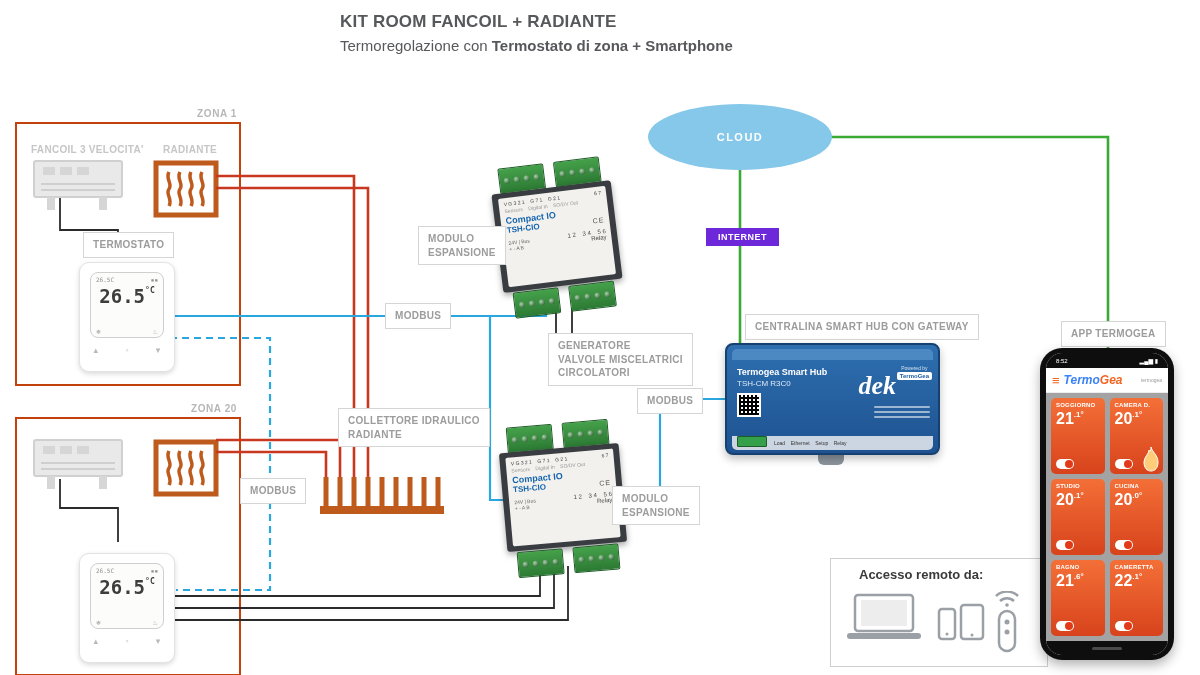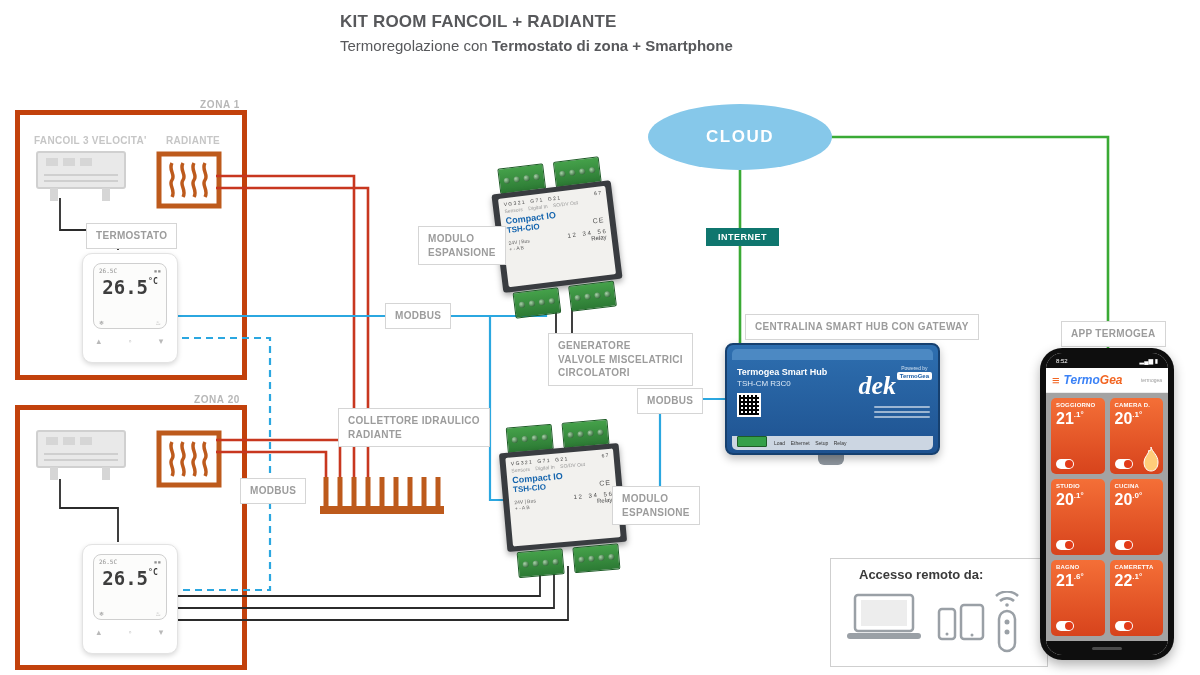--- a/index.html
+++ b/index.html
@@ -5,33 +5,33 @@
   html,body{margin:0;padding:0;background:#fff;}
   .diagram{position:relative;width:1200px;height:675px;background:#fff;overflow:hidden;
            font-family:"Liberation Sans",sans-serif;}
 
   
   .title{position:absolute;left:340px;top:12px;font-size:17px;font-weight:bold;color:#57585b;letter-spacing:.2px;}
   .subtitle{position:absolute;left:340px;top:37px;font-size:15px;color:#57585b;}
   .subtitle .b{font-weight:bold;}
 
   
-  .zone{position:absolute;border:5px solid #c2410c;}
+  .zone{position:absolute;border:2px solid #c2410c;margin-top:12px;}
   .zone-label{position:absolute;top:-16px;right:2px;font-size:10px;font-weight:bold;color:#b7b7b7;letter-spacing:.6px;}
   .mini-label{position:absolute;font-size:10px;font-weight:bold;color:#c6c6c6;letter-spacing:.3px;}
 
   
   .tag{position:absolute;background:#fff;border:1px solid #d5d5d5;color:#9c9c9c;font-size:10px;
        font-weight:bold;padding:5px 9px;letter-spacing:.3px;line-height:1.35;z-index:5;}
-  .nettag{position:absolute;background:#0f766e;color:#fff;font-size:9px;font-weight:bold;
+  .nettag{position:absolute;background:#6d28d9;color:#fff;font-size:9px;font-weight:bold;
           padding:4px 12px;letter-spacing:.5px;z-index:5;}
 
   
   .cloud{position:absolute;left:648px;top:104px;width:184px;height:66px;background:#86c8ea;border-radius:50%;
-         display:flex;align-items:center;justify-content:center;color:#fff;font-weight:bold;font-size:17px;
+         display:flex;align-items:center;justify-content:center;color:#fff;font-weight:bold;font-size:11px;
          letter-spacing:1.5px;z-index:4;}
 
   
   .thermo{position:absolute;width:94px;height:108px;background:#fff;border:1px solid #e3e3e3;border-radius:10px;
           box-shadow:0 2px 5px rgba(0,0,0,.15);z-index:4;}
   .t-screen{margin:9px 10px 0;height:58px;border:1px solid #cfcfcf;border-radius:8px;background:#fcfcfb;
             padding:3px 5px;position:relative;}
   .t-top{font-size:6px;color:#8f8f8f;font-family:"DejaVu Sans Mono",monospace;display:flex;justify-content:space-between;}
   .t-main{text-align:center;font-family:"DejaVu Sans Mono",monospace;font-size:19px;font-weight:bold;color:#3d3d3d;
           line-height:1;margin-top:4px;}

